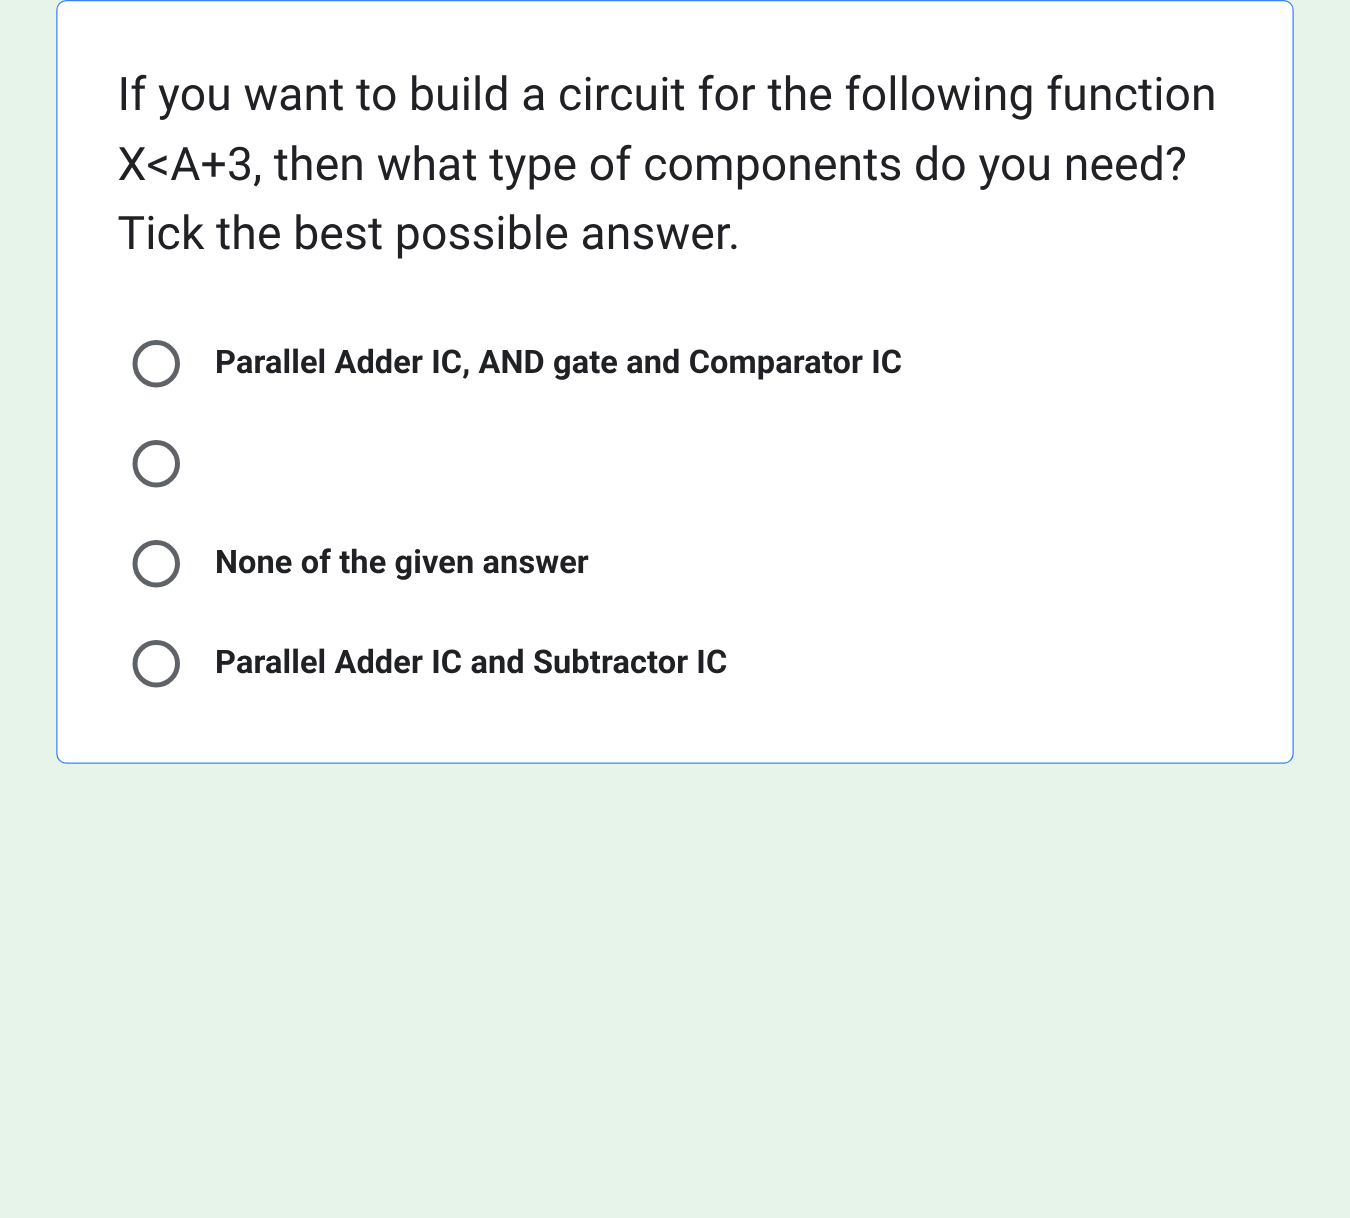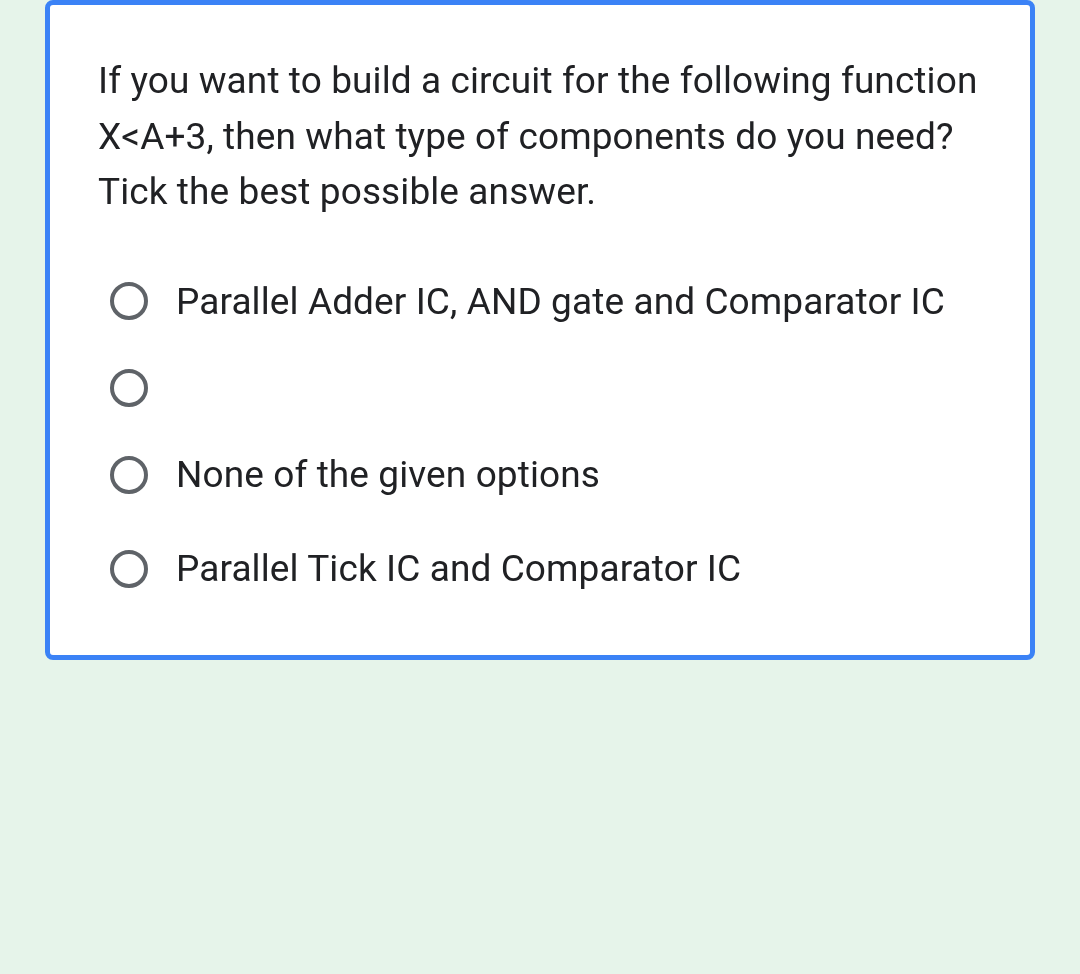--- a/index.html
+++ b/index.html
@@ -14,21 +14,21 @@
       display: flex;
       justify-content: center;
       align-items: flex-start;
       min-height: 974px;
       width: 1080px;
     }
     
     .card {
       background-color: #ffffff;
       border-radius: 8px;
-      border: 5px solid #3b82f6;
+      border: 1px solid #3b82f6;
       width: 990px;
       padding: 48px 48px 60px 48px;
       margin: 0 auto;
     }
     
     .question-text {
       font-size: 37px;
       color: #202124;
       line-height: 1.5;
       font-weight: 400;
@@ -52,24 +52,24 @@
     
     .radio-circle {
       width: 38px;
       height: 38px;
       border: 4px solid #5f6368;
       border-radius: 50%;
       flex-shrink: 0;
     }
     
     .option-label {
-      font-size: 37px;
+      font-size: 26px;
       color: #202124;
       line-height: 1.4;
-      font-weight: 400;
+      font-weight: 700;
       letter-spacing: 0.1px;
     }
   </style>
 </head>
 <body>
 
 <div class="card">
   <div class="question-text">If you want to build a circuit for the following function X&lt;A+3, then what type of components do you need? Tick the best possible answer.</div>
 
   <div class="options-container">
@@ -78,22 +78,22 @@
       <div class="radio-circle"></div>
       <div class="option-label">Parallel Adder IC, AND gate and Comparator IC</div>
     </div>
 
     <div class="option-row">
       <div class="radio-circle"></div>
     </div>
 
     <div class="option-row">
       <div class="radio-circle"></div>
-      <div class="option-label">None of the given options</div>
+      <div class="option-label">None of the given answer</div>
     </div>
 
     <div class="option-row">
       <div class="radio-circle"></div>
-      <div class="option-label">Parallel Tick IC and Comparator IC</div>
+      <div class="option-label">Parallel Adder IC and Subtractor IC</div>
     </div>
 
   </div>
 </div>
 
 </body></html>

